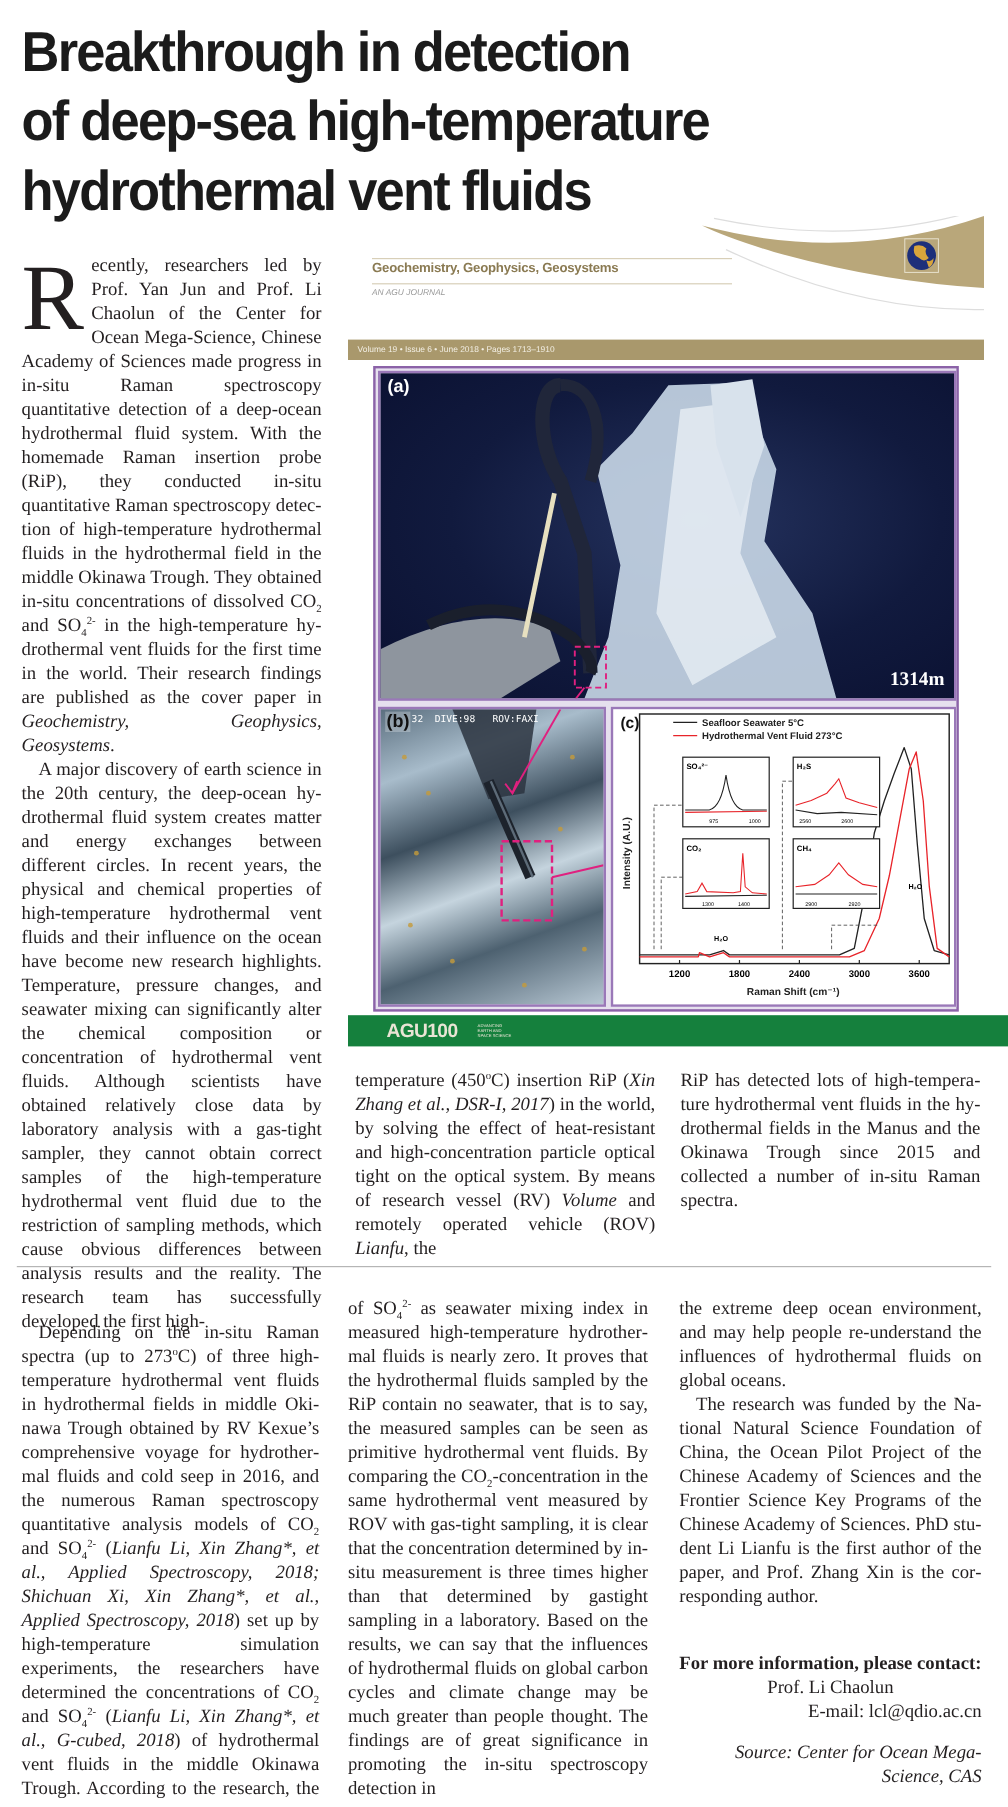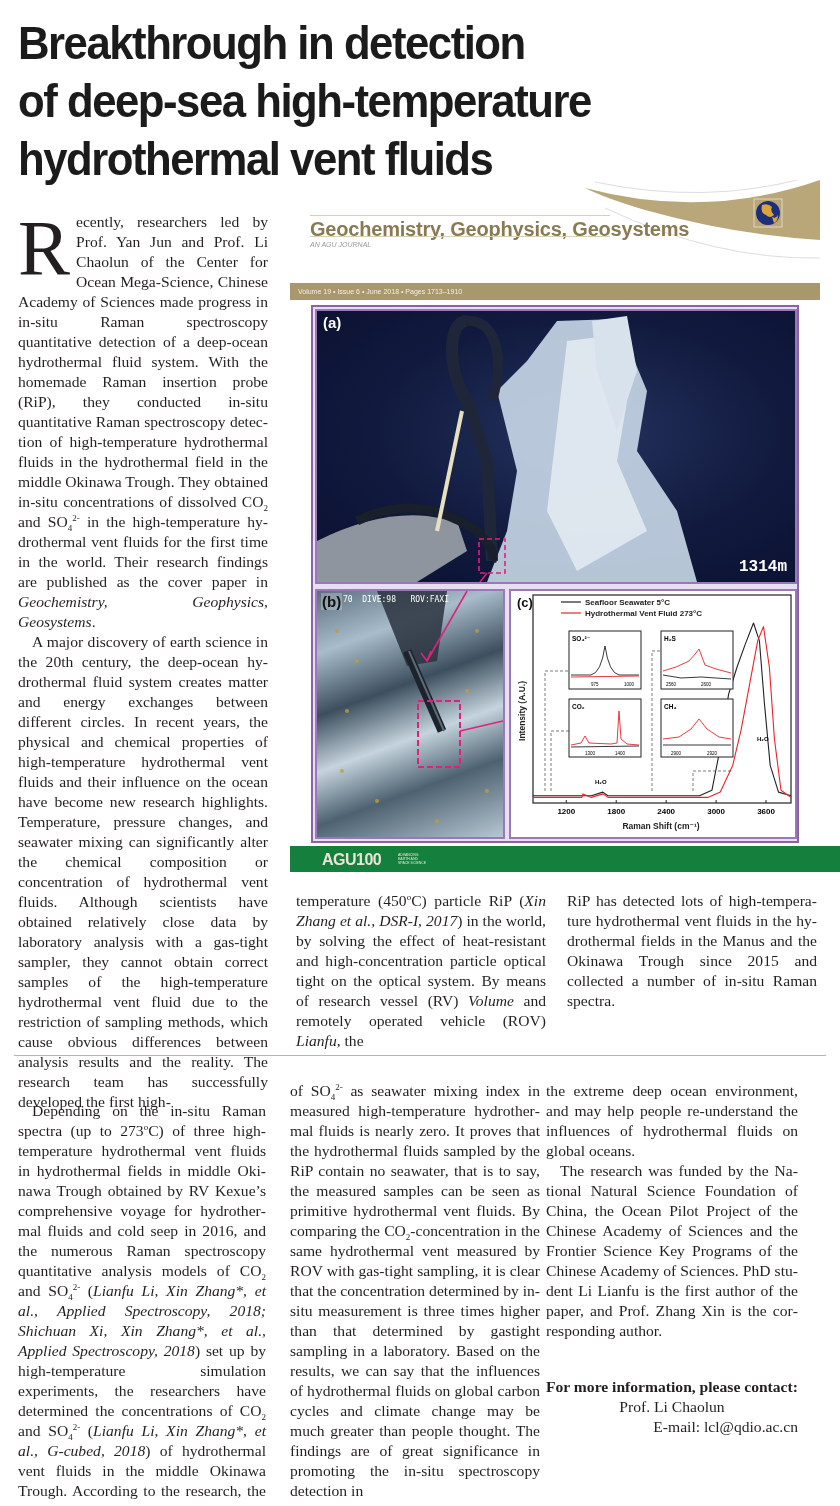--- a/index.html
+++ b/index.html
@@ -11,38 +11,38 @@
   .indent{text-indent:14px;}
   .dropcap{float:left;font-size:78px;line-height:60px;margin:6px 6px 0 0;font-weight:normal;}
   sub,sup{font-size:9px;line-height:0;}
   i{font-style:italic;}
   .col1{left:18px;top:212px;width:250px;}
   .col2{left:296px;top:891px;width:250px;}
   .col3{left:567px;top:891px;width:250px;}
   .divider{position:absolute;left:14px;top:1055px;width:812px;height:1px;background:#b5b5b5;}
   .b1{left:18px;top:1101px;width:248px;}
   .b2{left:290px;top:1081px;width:250px;}
-  .b3{left:546px;top:1081px;width:252px;}
+  .b3{left:566px;top:1081px;width:252px;}
   .contact-head{font-weight:bold;text-align:left;}
   .source{text-align:right;font-style:italic;margin-top:14px !important;}
 
   
   .cover{position:absolute;left:290px;top:180px;width:530px;height:700px;}
   .swoosh{position:absolute;left:295px;top:0;width:235px;height:90px;}
-  .journal-title{position:absolute;left:20px;top:38px;font-family:"Liberation Sans","DejaVu Sans",sans-serif;font-weight:bold;font-size:20px;color:#8a7a52;letter-spacing:-0.2px;}
+  .journal-title{position:absolute;left:20px;top:38px;font-family:"Liberation Sans","DejaVu Sans",sans-serif;font-weight:bold;font-size:11px;color:#8a7a52;letter-spacing:-0.2px;}
   .journal-rule{position:absolute;left:20px;top:35px;width:300px;height:1px;background:#d8cfb8;}
   .journal-rule2{position:absolute;left:20px;top:56px;width:300px;height:1px;background:#d8cfb8;}
   .journal-sub{position:absolute;left:20px;top:61px;font-family:"Liberation Sans","DejaVu Sans",sans-serif;font-style:italic;font-size:7px;color:#999;}
   .volbar{position:absolute;left:0;top:103px;width:530px;height:17px;background:#a9986c;color:#f3efe4;font-family:"Liberation Sans","DejaVu Sans",sans-serif;font-size:7px;line-height:17px;padding-left:8px;box-sizing:border-box;}
   .frame{position:absolute;left:21px;top:125px;width:488px;height:538px;background:#e6e0ee;border:2px solid #8b62a8;box-sizing:border-box;}
   .panel-a{position:absolute;left:25px;top:129px;width:482px;height:275px;background:radial-gradient(ellipse at 55% 45%,#25335f 0%,#111a3e 55%,#0a1030 100%);border:2px solid #9a78b8;box-sizing:border-box;overflow:hidden;}
   .panel-b{position:absolute;left:25px;top:409px;width:190px;height:250px;border:2px solid #9a78b8;box-sizing:border-box;overflow:hidden;background:linear-gradient(160deg,#5b6f7f 0%,#a8bccb 20%,#3d4f5e 40%,#c5d4de 58%,#4d6170 75%,#b7c7d3 100%);}
   .panel-c{position:absolute;left:219px;top:409px;width:288px;height:250px;border:2px solid #9a78b8;box-sizing:border-box;background:#fff;}
   .plabel{position:absolute;font-family:"Liberation Sans","DejaVu Sans",sans-serif;font-weight:bold;color:#fff;}
-  .depth{position:absolute;right:8px;bottom:6px;font-family:Liberation Mono, monospace;font-weight:bold;font-size:16px;color:#fff;margin-top:48px;}
+  .depth{position:absolute;right:8px;bottom:6px;font-family:Liberation Serif, serif;font-weight:bold;font-size:16px;color:#fff;margin-top:48px;}
   .overlay-b{position:absolute;left:26px;top:4px;font-family:"DejaVu Sans Mono","Liberation Mono",monospace;font-size:8px;color:#fff;white-space:pre;}
   .agubar{position:absolute;left:0;top:666px;width:608px;height:26px;background:#15803d;}
   .agu-logo{position:absolute;left:32px;top:5px;font-family:"Liberation Sans","DejaVu Sans",sans-serif;font-weight:bold;font-size:16px;color:#e9e4d5;letter-spacing:-0.5px;}
   .agu-tag{position:absolute;left:108px;top:7px;font-family:"Liberation Sans","DejaVu Sans",sans-serif;font-size:3.5px;line-height:4px;color:#e9e4d5;width:30px;}
   .wiley{position:absolute;right:14px;top:8px;font-family:"Liberation Serif","DejaVu Serif",serif;font-size:10px;letter-spacing:1.2px;color:#f3efe4;}
   svg text{font-family:"Liberation Sans","DejaVu Sans",sans-serif;}
 </style>
 </head>
 <body>
 
@@ -109,21 +109,21 @@
           <circle cx="30" cy="120" r="2"></circle>
         <circle cx="160" cy="40" r="2"></circle>
           <circle cx="170" cy="200" r="2"></circle>
           <circle cx="60" cy="210" r="2"></circle>
         <circle cx="150" cy="100" r="2"></circle>
           <circle cx="25" cy="180" r="2"></circle>
           <circle cx="120" cy="230" r="2"></circle>
       </g>
     </svg>
     <div class="plabel" style="left:4px;top:2px;font-size:15px;background:rgba(255,255,255,0.25);color:#111;padding:0 1px;">(b)</div>
-    <div class="overlay-b">70  DIVE:98   ROV:FAXI</div>
+    <div class="overlay-b">32  DIVE:98   ROV:FAXI</div>
   </div>
 
   <div class="panel-c">
     <svg id="spectrum" width="284" height="246" viewBox="0 0 284 246">
       <rect x="22" y="4" width="258" height="208" fill="none" stroke="#222" stroke-width="1.2"></rect>
       <g id="xticks">
           <line x1="55.29032258064516" x2="55.29032258064516" y1="212" y2="209" stroke="#222"></line>
           <text x="55.29032258064516" y="223" font-size="8" font-weight="bold" text-anchor="middle">1200</text>
           <line x1="105.2258064516129" x2="105.2258064516129" y1="212" y2="209" stroke="#222"></line>
           <text x="105.2258064516129" y="223" font-size="8" font-weight="bold" text-anchor="middle">1800</text>
@@ -186,33 +186,34 @@
   </div>
 
   <div class="agubar">
     <div class="agu-logo">AGU100</div>
     <div class="agu-tag">ADVANCING EARTH AND SPACE SCIENCE</div>
     <div class="wiley">WILEY</div>
   </div>
 </div>
 
 <div class="col col2">
-  <p><span>temperature (450</span><sup>o</sup><span>C) particle RiP (</span><i>Xin Zhang et al., DSR-I, 2017</i><span>) in the world, by solving the effect of heat-resistant and high-concentration particle optical tight on the optical system. By means of research vessel (RV) </span><i>Volume</i><span> and remote­ly operated vehicle (ROV) </span><i>Lianfu</i><span>, the</span></p>
+  <p><span>temperature (450</span><sup>o</sup><span>C) insertion RiP (</span><i>Xin Zhang et al., DSR-I, 2017</i><span>) in the world, by solving the effect of heat-resistant and high-concentration particle optical tight on the optical system. By means of research vessel (RV) </span><i>Volume</i><span> and remote­ly operated vehicle (ROV) </span><i>Lianfu</i><span>, the</span></p>
 </div>
 <div class="col col3">
   <p>RiP has detected lots of high-tempera­ture hydrothermal vent fluids in the hy­drothermal fields in the Manus and the Okinawa Trough since 2015 and collect­ed a number of in-situ Raman spectra.</p>
 </div>
 
 <div class="divider"></div>
 
 <div class="col b1">
   <p class="indent"><span>Depending on the in-situ Raman spectra (up to 273</span><sup>o</sup><span>C) of three high-temperature hydrothermal vent fluids in hydrothermal fields in middle Oki­nawa Trough obtained by RV Kexue’s comprehensive voyage for hydrother­mal fluids and cold seep in 2016, and the numerous Raman spectroscopy quantitative analysis models of CO</span><sub>2</sub><span> and SO</span><sub>4</sub><sup>2-</sup><span> (</span><i>Lianfu Li, Xin Zhang*, et al., Ap­plied Spectroscopy, 2018; Shichuan Xi, Xin Zhang*, et al., Applied Spectroscopy, 2018</i><span>) set up by high-temperature simu­lation experiments, the researchers have determined the concentrations of CO</span><sub>2</sub><span> and SO</span><sub>4</sub><sup>2-</sup><span> (</span><i>Lianfu Li, Xin Zhang*, et al., G-cubed, 2018</i><span>) of hydrothermal vent fluids in the middle Okinawa Trough. According to the research, the content</span></p>
 </div>
 <div class="col b2">
   <p><span>of SO</span><sub>4</sub><sup>2-</sup><span> as seawater mixing index in measured high-temperature hydrother­mal fluids is nearly zero. It proves that the hydrothermal fluids sampled by the RiP contain no seawater, that is to say, the measured samples can be seen as primitive hydrothermal vent fluids. By comparing the CO</span><sub>2</sub><span>-concentration in the same hydrothermal vent measured by ROV with gas-tight sampling, it is clear that the concentration determined by in-situ measurement is three times higher than that determined by gas­tight sampling in a laboratory. Based on the results, we can say that the influences of hydrothermal fluids on global carbon cycles and climate change may be much greater than people thought. The find­ings are of great significance in promot­ing the in-situ spectroscopy detection in</span></p>
 </div>
 <div class="col b3">
   <p>the extreme deep ocean environment, and may help people re-understand the influences of hydrothermal fluids on global oceans.</p>
   <p class="indent">The research was funded by the Na­tional Natural Science Foundation of China, the Ocean Pilot Project of the Chinese Academy of Sciences and the Frontier Science Key Programs of the Chinese Academy of Sciences. PhD stu­dent Li Lianfu is the first author of the paper, and Prof. Zhang Xin is the cor­responding author.</p>
   <p style="margin-top:36px" class="contact-head">For more information, please contact:</p>
   <p style="text-align:center">Prof. Li Chaolun</p>
   <p style="text-align:right">E-mail: lcl@qdio.ac.cn</p>
+  <p class="source">Source: Center for Ocean Mega-Science, CAS</p>
 </div>
 
 </body></html>

